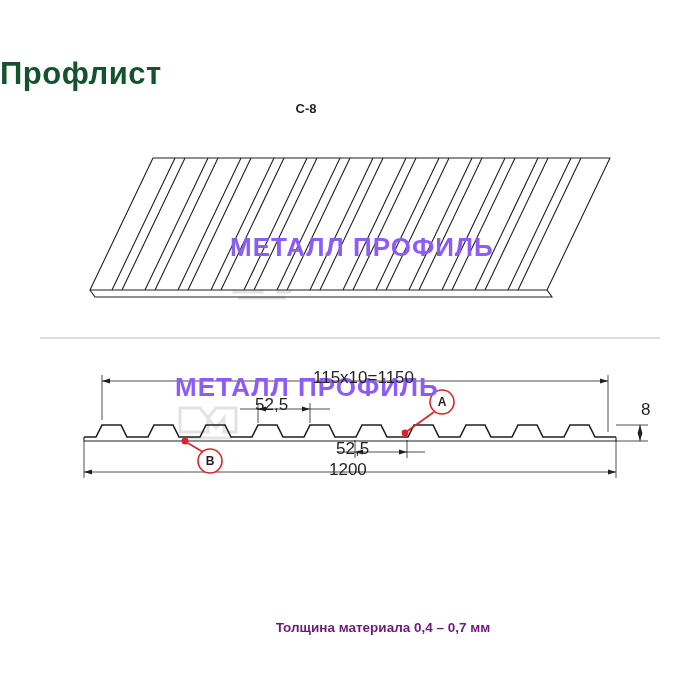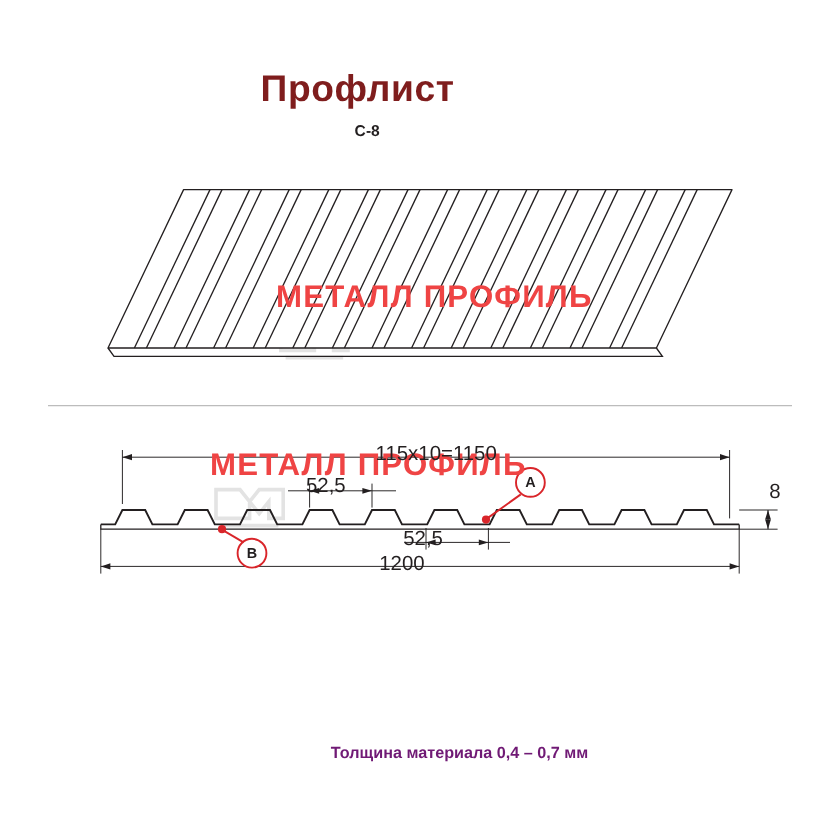--- a/index.html
+++ b/index.html
@@ -19,25 +19,25 @@
     position: absolute;
     inset: 0;
     width: 700px;
     height: 700px;
   }
   .title {
     position: absolute;
     top: 56px;
     left: 0;
     width: 596px;
-    text-align: center;
+    text-align: left;
     font-size: 31px;
     font-weight: bold;
     letter-spacing: 0.5px;
-    color: #7f1d1d;
+    color: #14532d;
   }
   .subtitle {
     position: absolute;
     top: 101px;
     left: 0;
     width: 612px;
     text-align: center;
     font-size: 13px;
     font-weight: bold;
     color: #231f20;
@@ -50,21 +50,21 @@
     text-align: center;
     font-size: 13.5px;
     font-weight: bold;
     color: #701a75;
     margin-left: 33px;
   }
   .wm {
     position: absolute;
     font-family: "Liberation Sans", sans-serif;
     font-weight: bold;
-    color: #ef4444;
+    color: #8b5cf6;
     white-space: nowrap;
     pointer-events: none;
     user-select: none;
   }
   .wm-1 { top: 232px; left: 230px; font-size: 26px; letter-spacing: 1px; }
   .wm-2 { top: 372px; left: 175px; font-size: 26px; letter-spacing: 1px; }
   .dim-label {
     position: absolute;
     font-size: 17px;
     color: #231f20;
@@ -212,17 +212,17 @@
 <div class="title">Профлист</div>
 <div class="subtitle">С-8</div>
 <div class="footnote">Толщина материала 0,4 – 0,7 мм</div>
 
 <div class="wm wm-1">МЕТАЛЛ ПРОФИЛЬ</div>
 <div class="wm wm-2">МЕТАЛЛ ПРОФИЛЬ</div>
 
 <div class="dim-label" style="top:368px; left:313px;">115х10=1150</div>
 <div class="dim-label" style="top:395px; left:255px;">52,5</div>
 <div class="dim-label" style="top:439px; left:336px;">52,5</div>
-<div class="dim-label" style="top:460px; left:316px;">1200</div>
+<div class="dim-label" style="top:460px; left:329px;">1200</div>
 <div class="dim-label" style="top:400px; left:641px;">8</div>
 
 <div class="callout-letter" style="top:395px; left:431px;">A</div>
 <div class="callout-letter" style="top:454px; left:199px;">B</div>
 
 </body></html>

